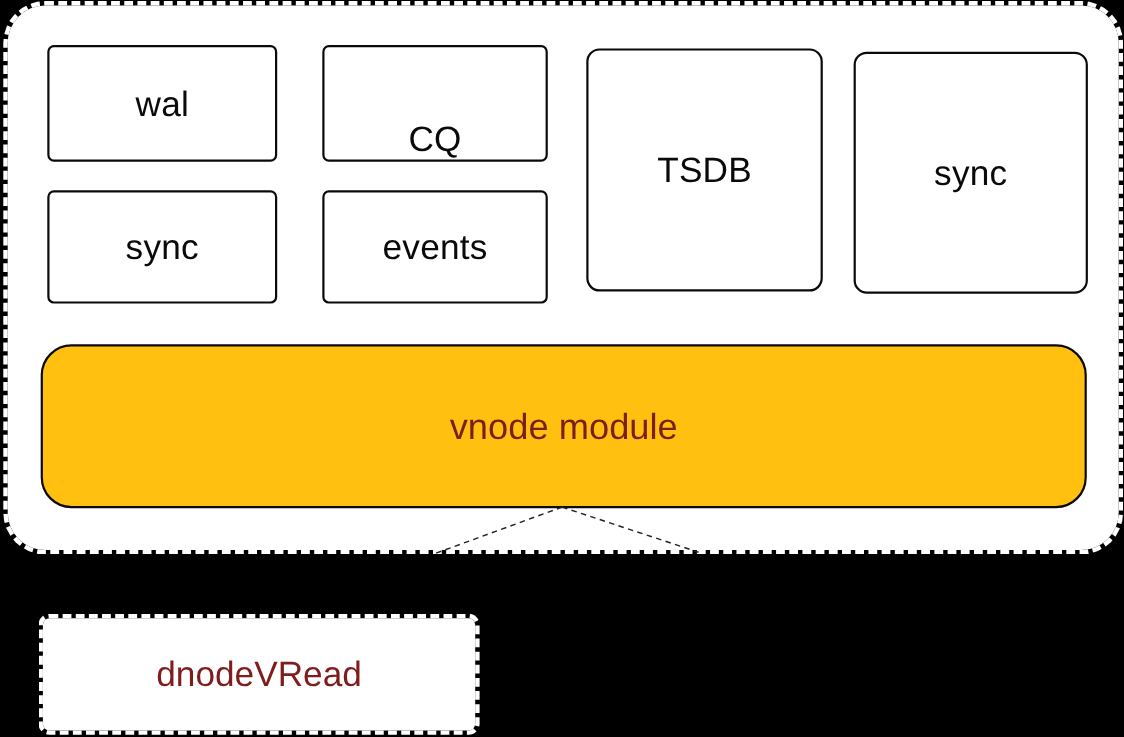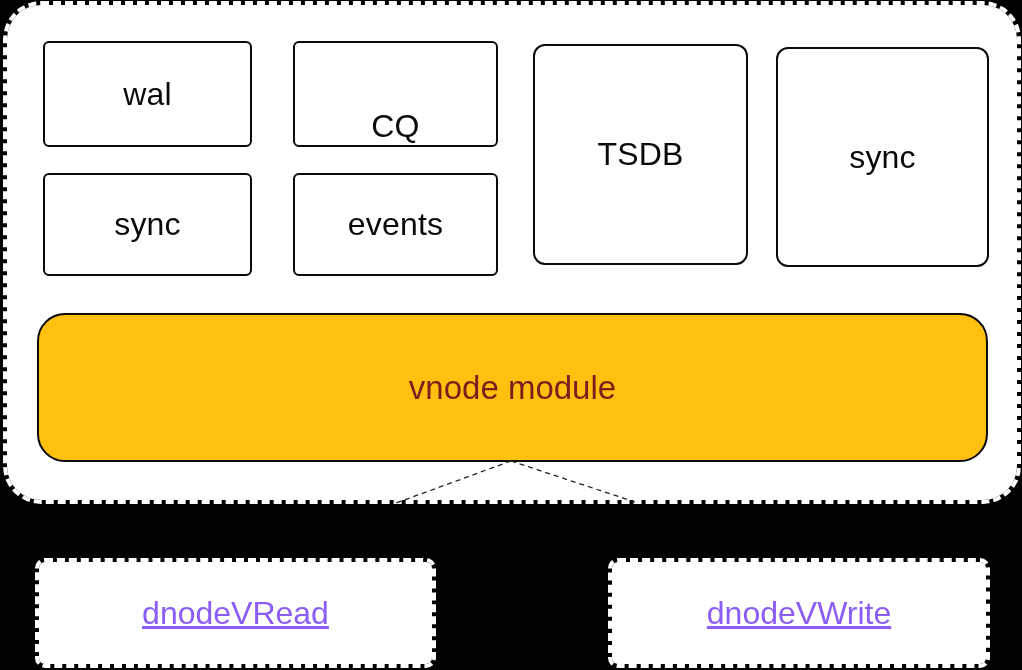--- a/index.html
+++ b/index.html
@@ -70,22 +70,21 @@
     position: absolute;
     box-sizing: border-box;
     background: #ffffff;
     background-clip: padding-box;
     border: 4px dashed #ffffff;
     border-radius: 10px;
     display: flex;
     align-items: center;
     justify-content: center;
     font-size: 32px;
-    color: #8b5cf6;
-    text-decoration: underline;
+    color: #7f1d1d;
   }
   .d-read  { left: 35px;  top: 558px; width: 401px; height: 110px; }
   .d-write { left: 608px; top: 558px; width: 382px; height: 110px; }
   .connectors {
     position: absolute;
     left: 0;
     top: 0;
     width: 1022px;
     height: 670px;
     pointer-events: none;
@@ -131,17 +130,14 @@
 
   <svg class="connectors" viewBox="0 0 1022 670" xmlns="http://www.w3.org/2000/svg">
     <line x1="511" y1="461" x2="396" y2="503" stroke="#222222" stroke-width="1.3" stroke-dasharray="5 4"></line>
     <line x1="511" y1="461" x2="635" y2="502" stroke="#222222" stroke-width="1.3" stroke-dasharray="5 4"></line>
   </svg>
 
   <div class="dnode d-read">
     <span>dnodeVRead</span>
   </div>
 
-  <div class="dnode d-write">
-    <span>dnodeVWrite</span>
-  </div>
 
 </div>
 
 </body></html>

